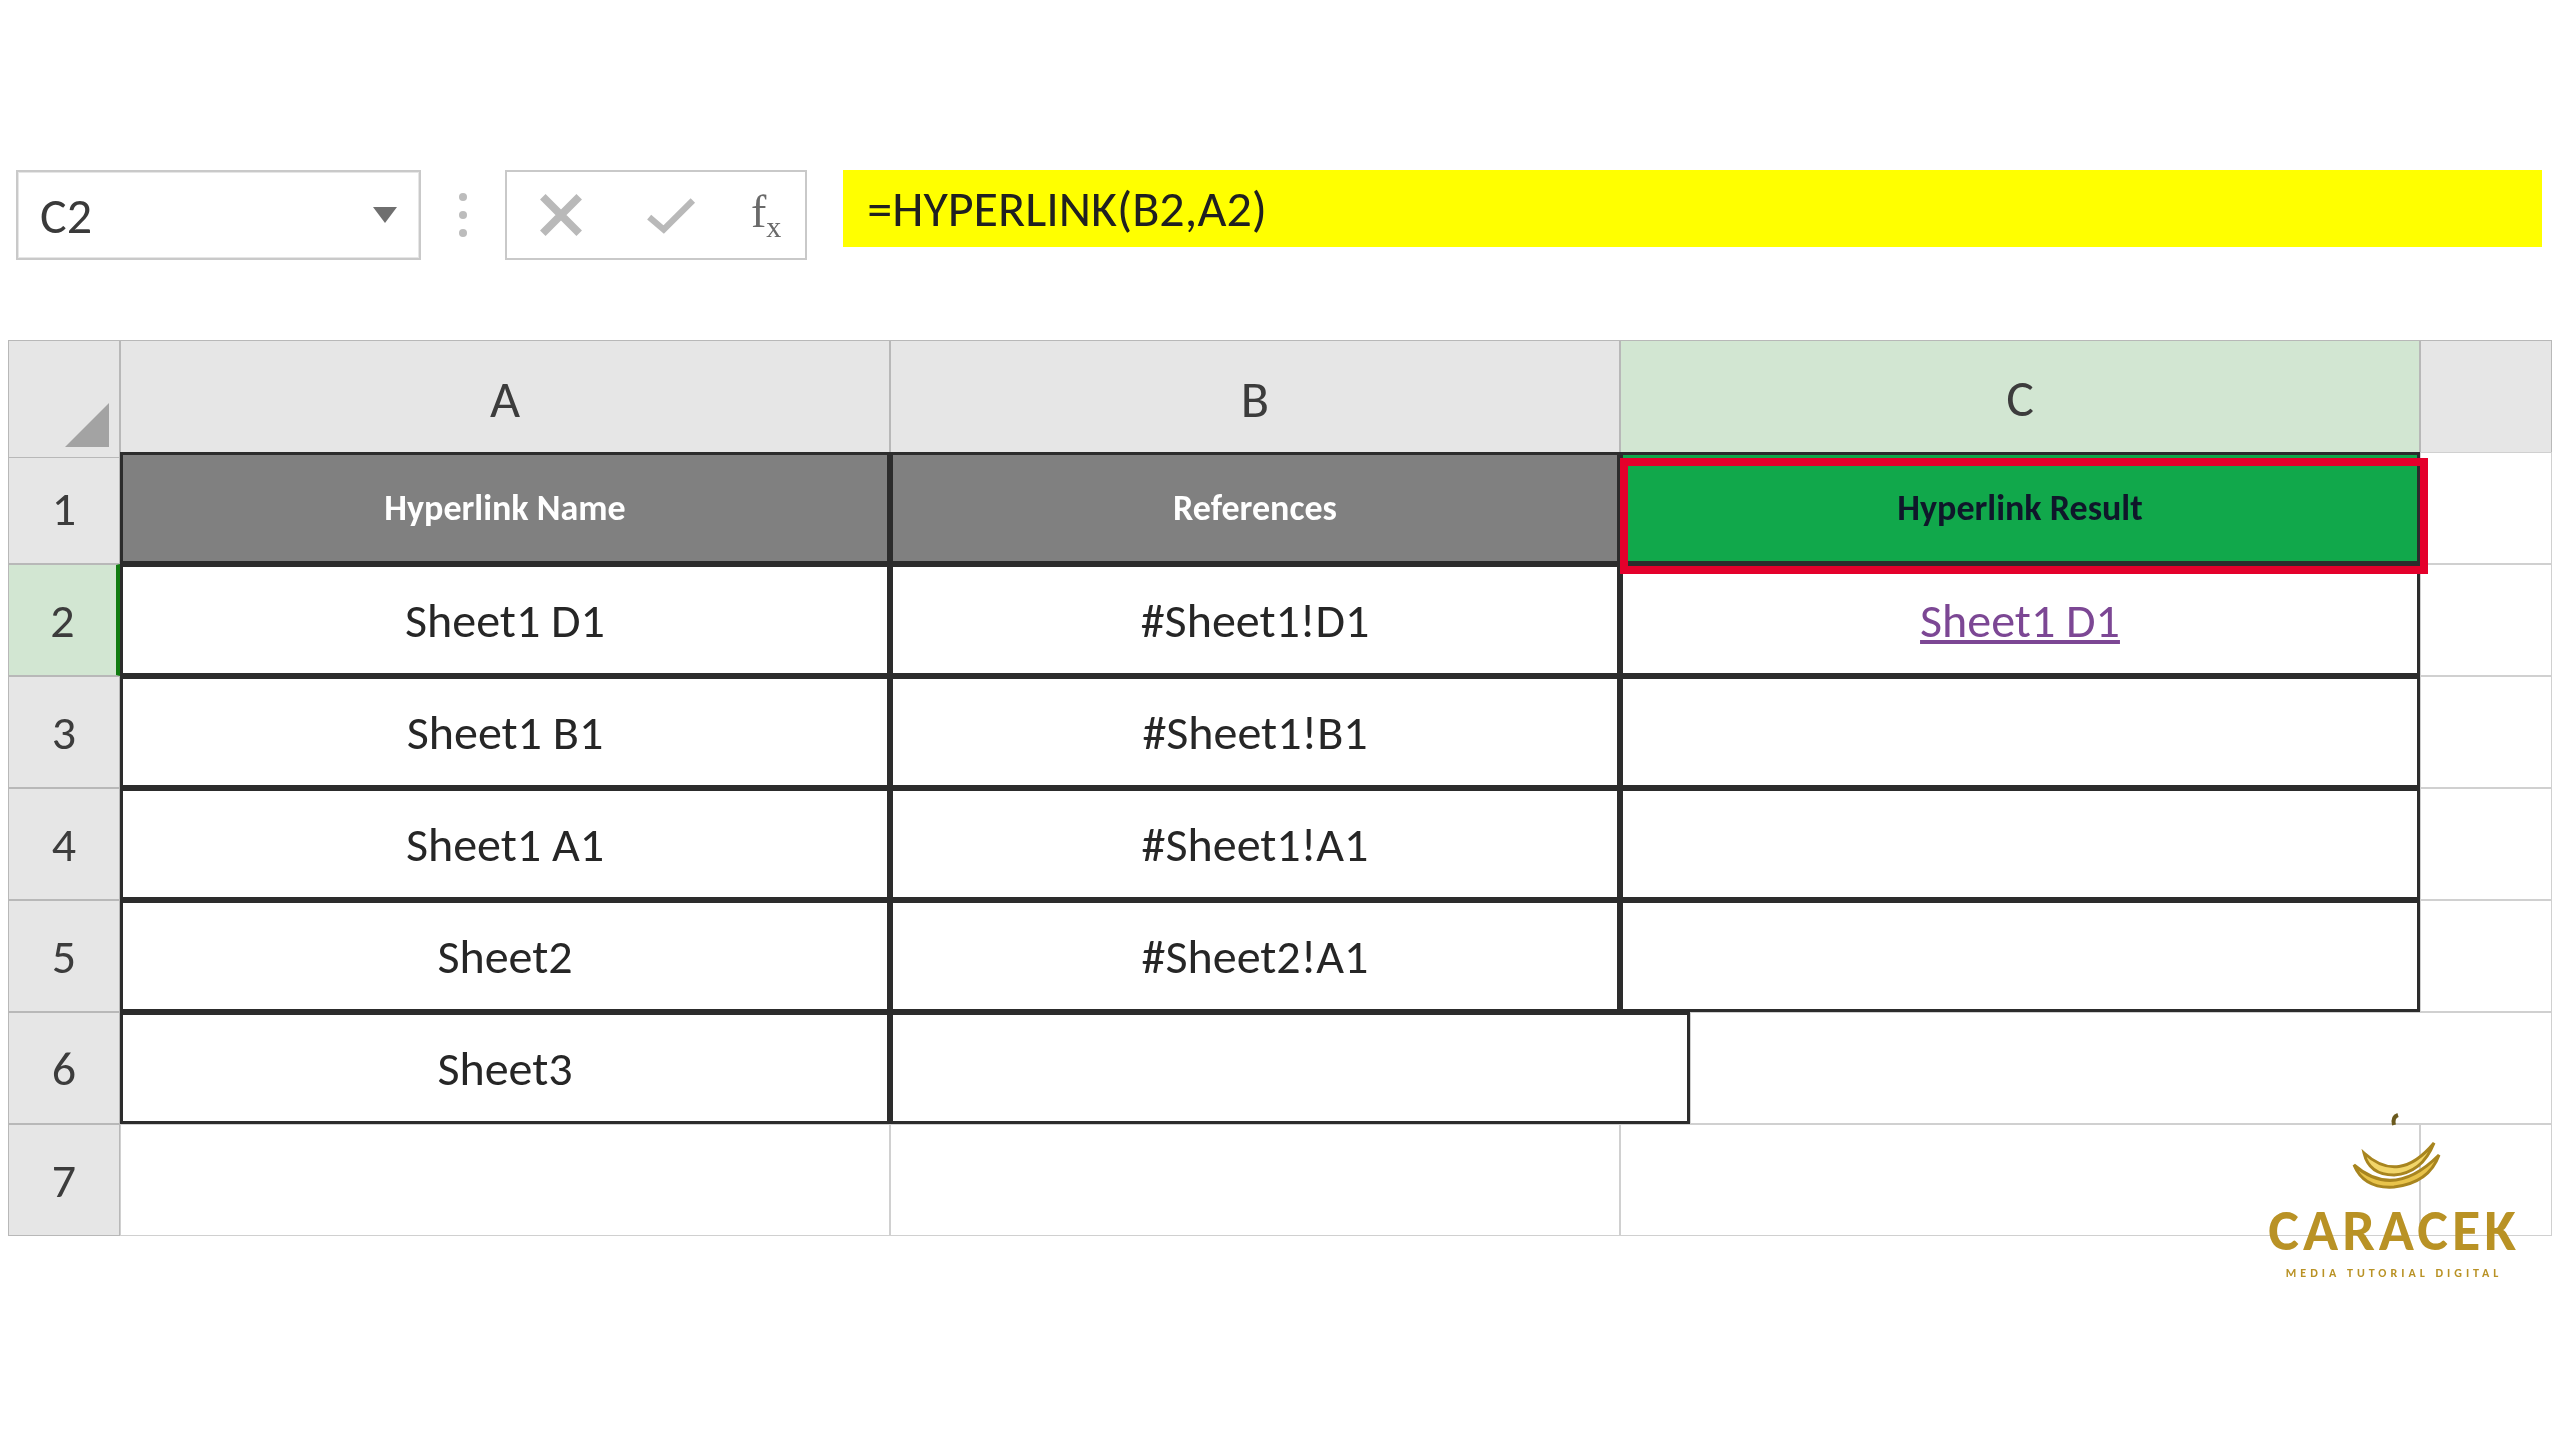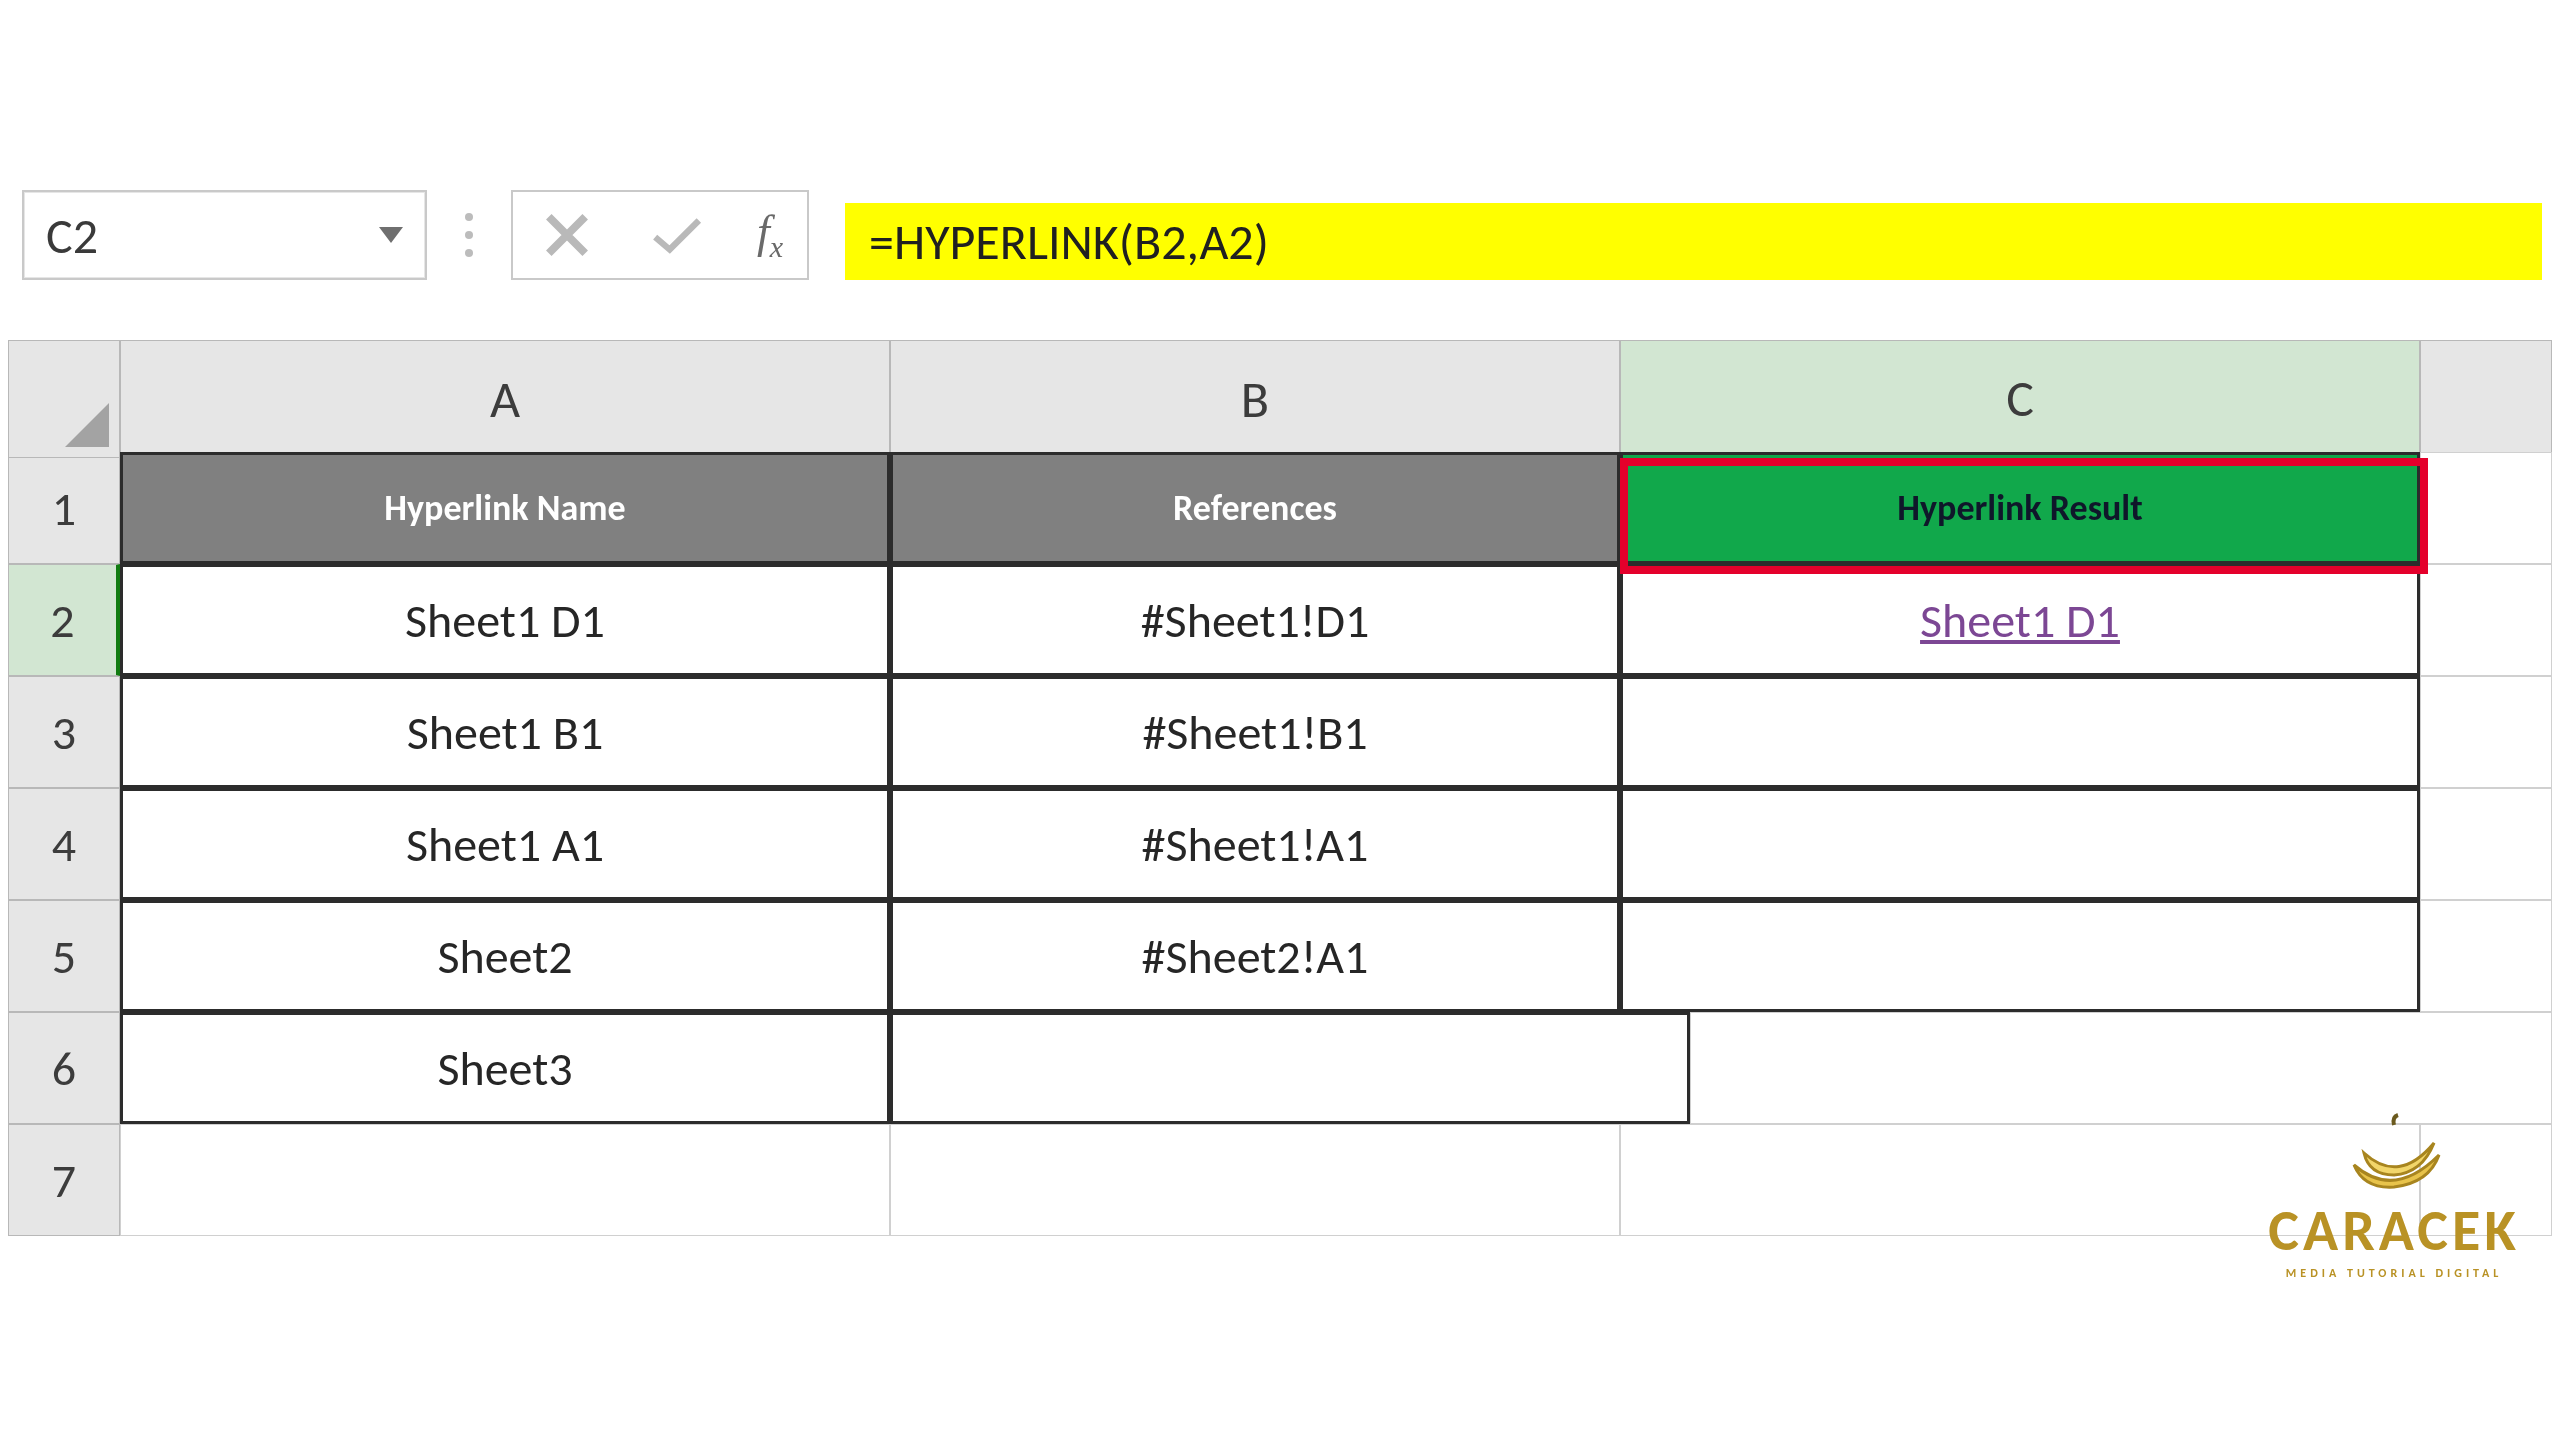--- a/index.html
+++ b/index.html
@@ -1,28 +1,28 @@
 <!DOCTYPE html>
 <html><head>
 <meta charset="utf-8">
 <style>
   html,body{margin:0;padding:0;width:2560px;height:1440px;background:#fff;font-family:Calibri,Arial,sans-serif;overflow:hidden}
   .canvas{position:relative;width:2560px;height:1440px;background:#fff}
   .stage{position:absolute;left:0;top:0;width:2560px;height:1440px}
 
   
-  .fbar{position:absolute;left:22px;top:170px;right:18px;height:110px;display:flex;align-items:flex-end;gap:36px}
+  .fbar{position:absolute;left:16px;top:170px;right:18px;height:110px;display:flex;align-items:flex-start;gap:36px}
   .namebox{width:405px;height:90px;border:2px solid #c9c9c9;background:#fff;display:flex;align-items:center;padding:0 22px;font-size:50px;color:#3a3a3a;box-shadow:inset 0 0 0 1px #e6e6e6;box-sizing:border-box}
   .namebox .dd{margin-left:auto;width:0;height:0;border-left:12px solid transparent;border-right:12px solid transparent;border-top:16px solid #6f6f6f}
   .vsep{width:12px;height:90px;display:flex;flex-direction:column;justify-content:center;align-items:center;gap:10px}
   .vsep span{width:8px;height:8px;border-radius:50%;background:#bcbcbc}
   .fbtns{display:flex;align-items:center;height:90px;border:2px solid #c9c9c9;background:#fff;padding:0 24px;gap:50px;box-sizing:border-box}
   .ficon{width:60px;height:60px;display:flex;align-items:center;justify-content:center;color:#b9b9b9}
   .ficon svg{width:52px;height:52px;stroke:#b9b9b9;stroke-width:6;fill:none}
-  .fx{font-style:italic;font-family:"Times New Roman",serif;font-size:46px;color:#6a6a6a}
+  .fx{font-family:"Times New Roman",serif;font-size:46px;color:#6a6a6a}
   .fx sub{font-size:30px}
   .formula{flex:1;height:77px;display:flex;align-items:center;background:#ffff00;font-size:50px;padding:0 24px;color:#202020}
 
   
   .grid{position:absolute;left:8px;top:340px;right:8px;bottom:0}
   .rowh{height:118px}
   .row{display:flex;height:112px}
   .rowhdrcell{flex:0 0 112px;display:flex;align-items:center;justify-content:center;font-size:48px;color:#3c3c3c;background:#e6e6e6;border:1px solid #b8b8b8;box-sizing:border-box}
   .cornercell{flex:0 0 112px;height:118px;background:#e6e6e6;border:1px solid #b8b8b8;box-sizing:border-box;position:relative}
   .cornercell::after{content:"";position:absolute;right:10px;bottom:10px;width:0;height:0;border-right:44px solid #a3a3a3;border-top:44px solid transparent}

